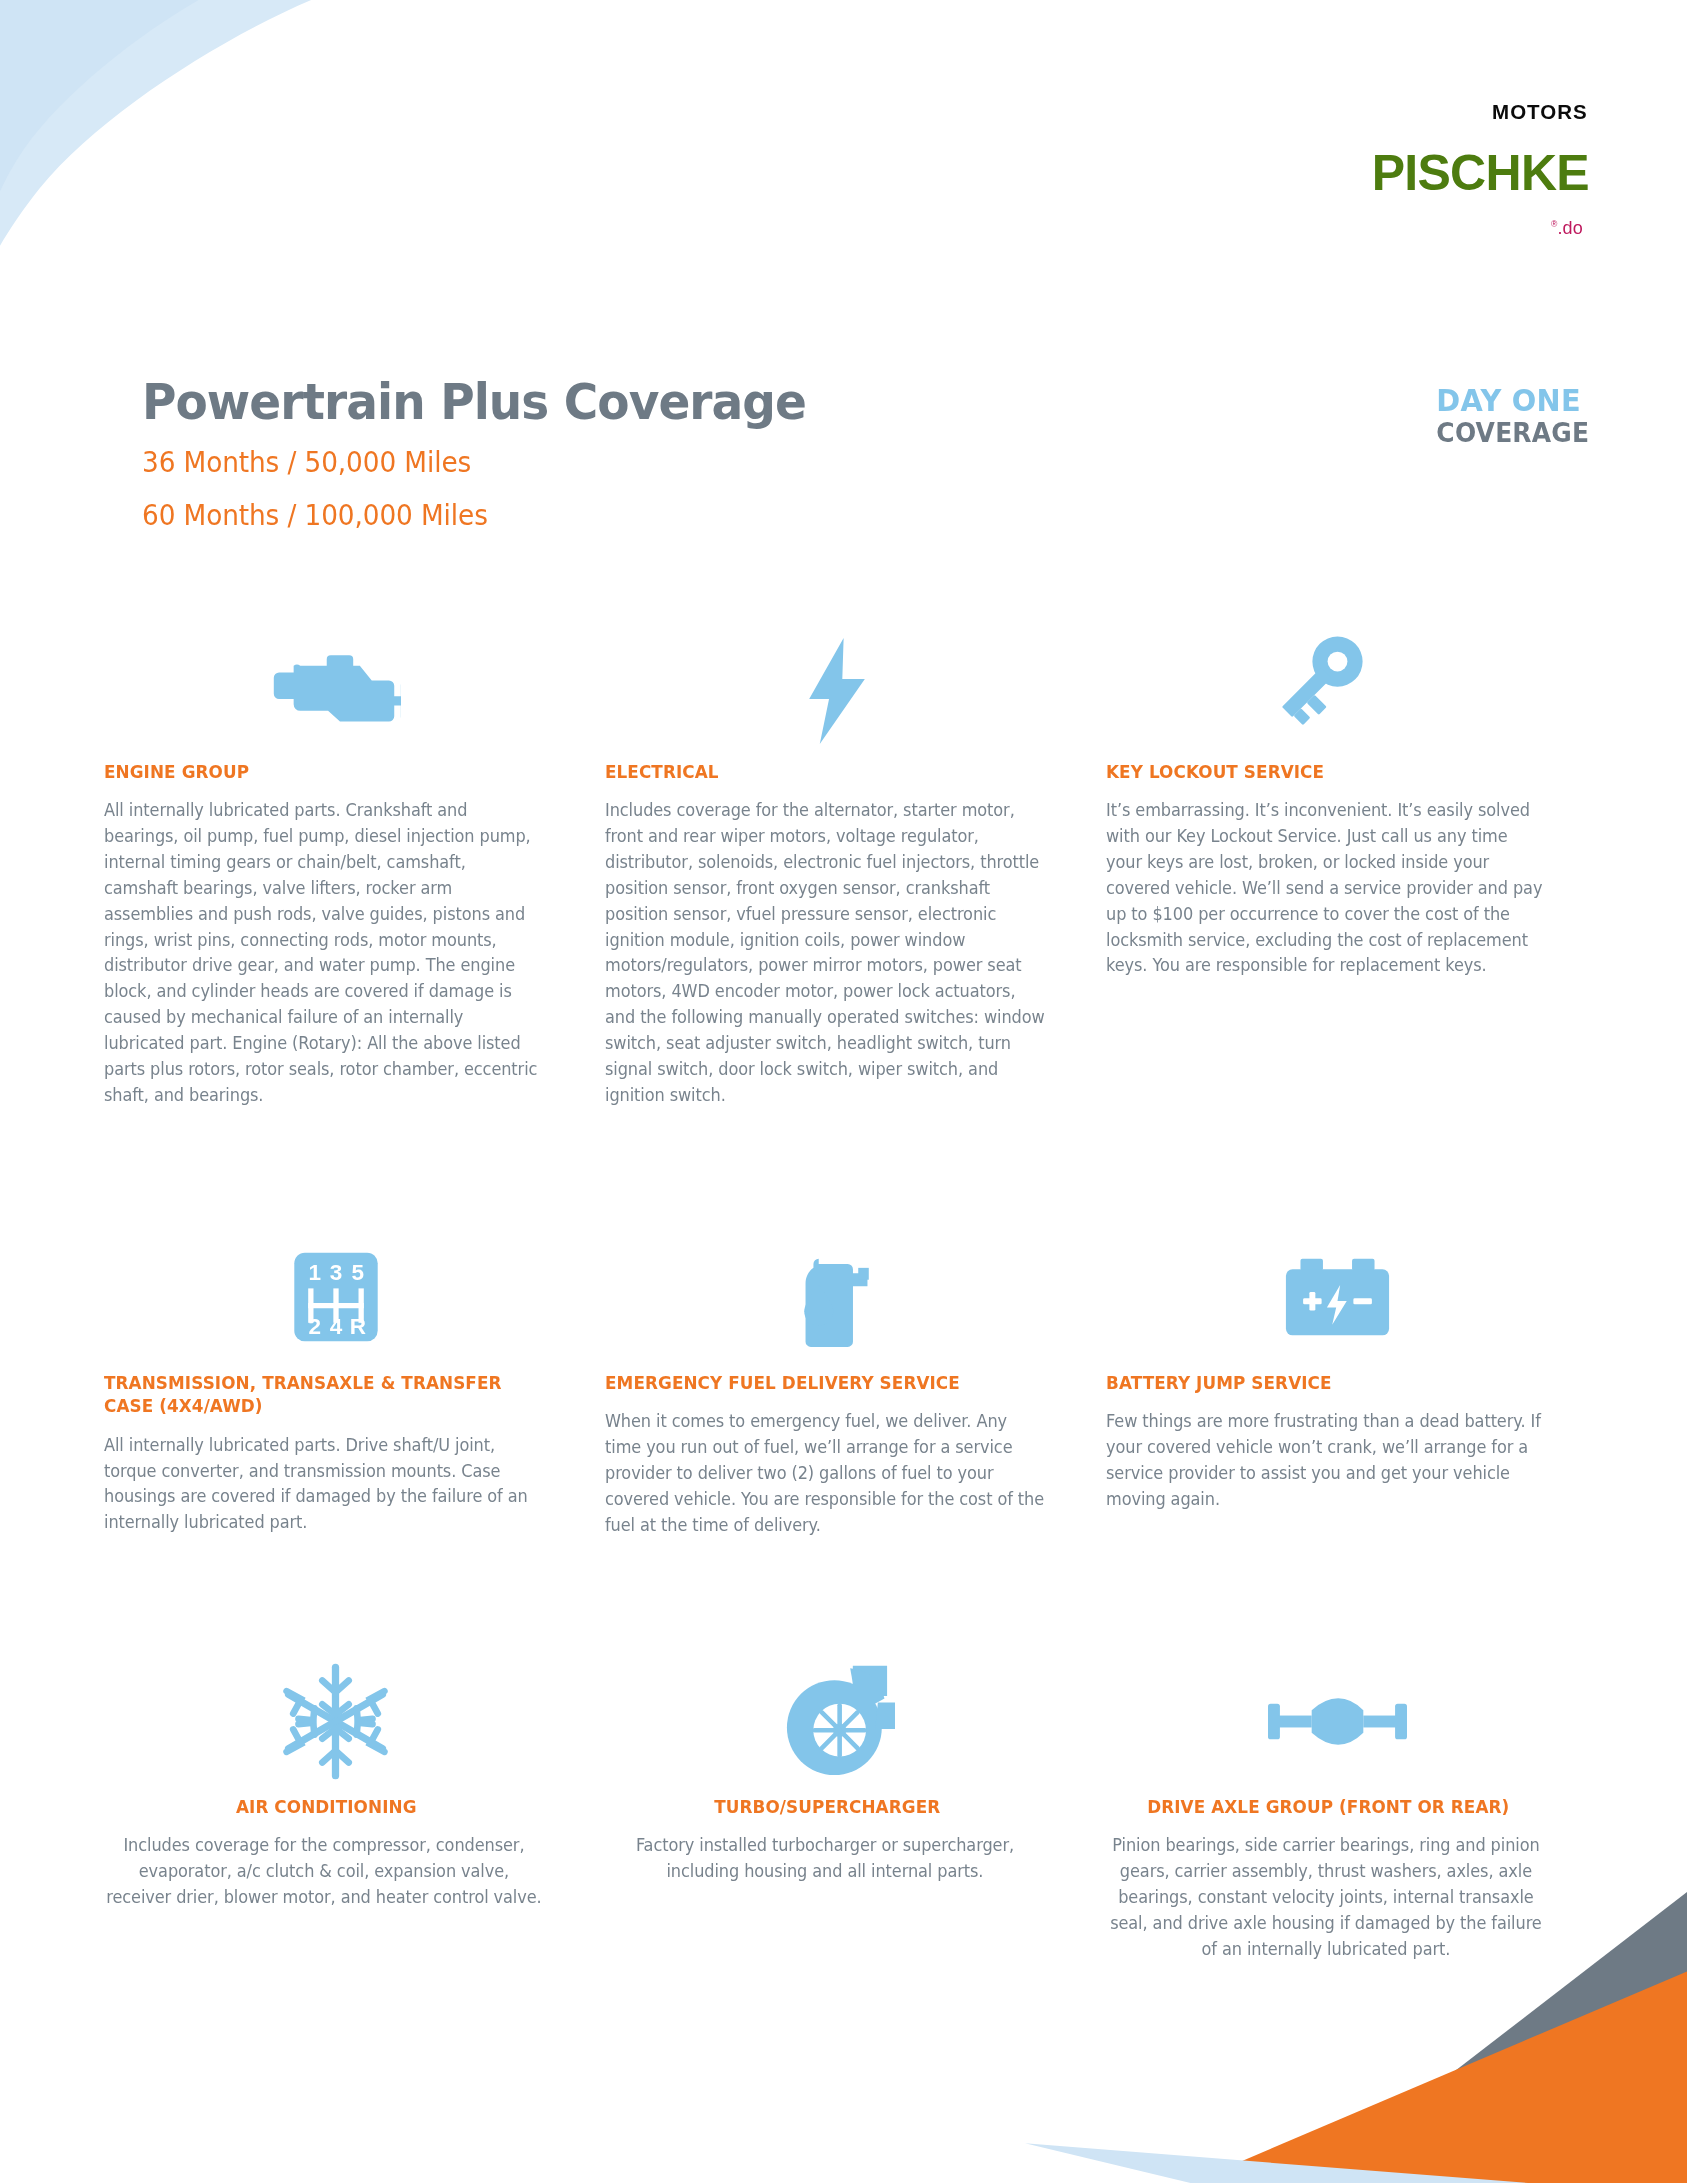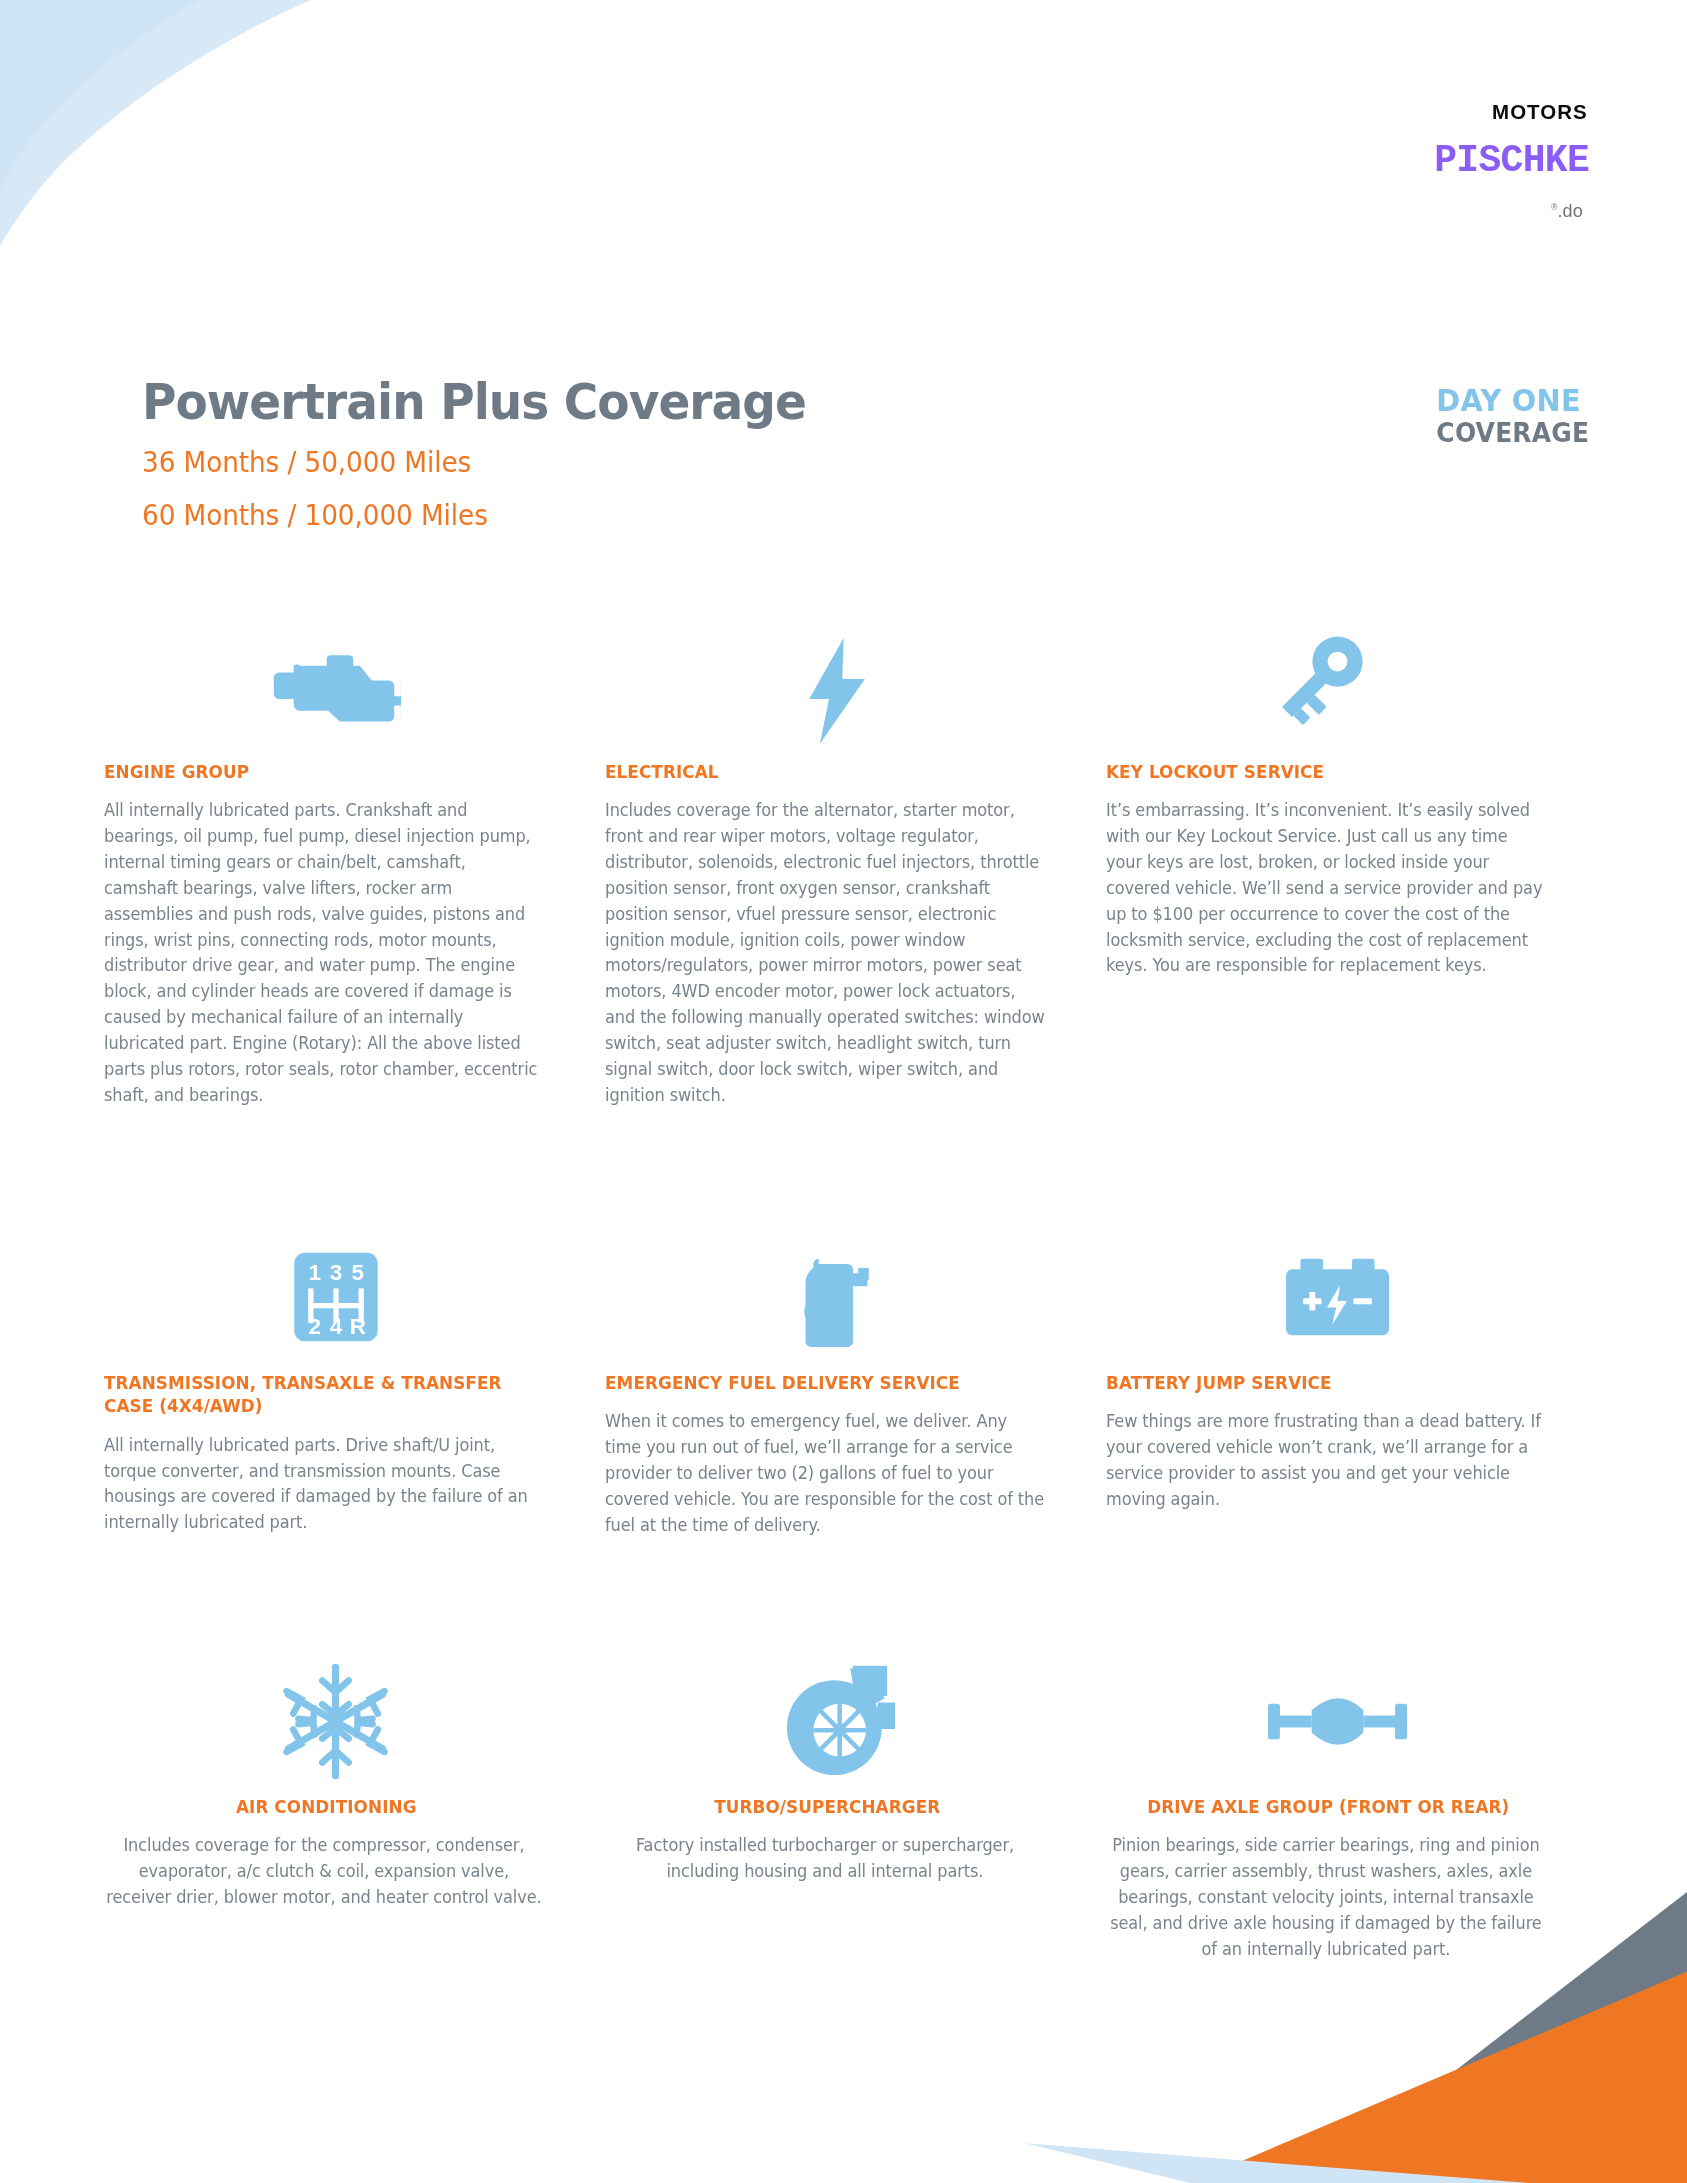--- a/index.html
+++ b/index.html
@@ -36,45 +36,45 @@
     top: 130px;
     right: 98px;
     text-align: right;
   }
   #logo-wordmark {
     position: relative;
     display: inline-block;
     white-space: nowrap;
   }
   #logo-pischke {
-    font-family: Liberation Mono, monospace;
-    font-weight: bold;
-    font-size: 54px;
+    font-family: Liberation Sans, sans-serif;
+    font-weight: bold;
+    font-size: 71px;
     letter-spacing: -0.7px;
-    color: #8b5cf6;
+    color: #4d7c0f;
     line-height: 1;
     font-variant: small-caps;
     text-transform: lowercase;
   }
   #logo-motors {
     position: absolute;
     top: -28px;
     right: 1.3px;
     font-family: Liberation Sans, sans-serif;
     font-weight: bold;
     font-size: 20.5px;
     letter-spacing: 1px;
     color: #0b0b0b;
     line-height: 1;
   }
   #logo-tagline {
     margin-top: 17px;
     font-family: "Liberation Sans", sans-serif;
     font-size: 18px;
-    color: #737373;
+    color: #be185d;
     letter-spacing: 0.1px;
     overflow: hidden;
     width: 38px;
     margin-left: auto;
     text-align: left;
     direction: rtl;
     white-space: nowrap;
   }
   #logo-tagline sup { font-size: 8.6px; vertical-align: super; }
 

